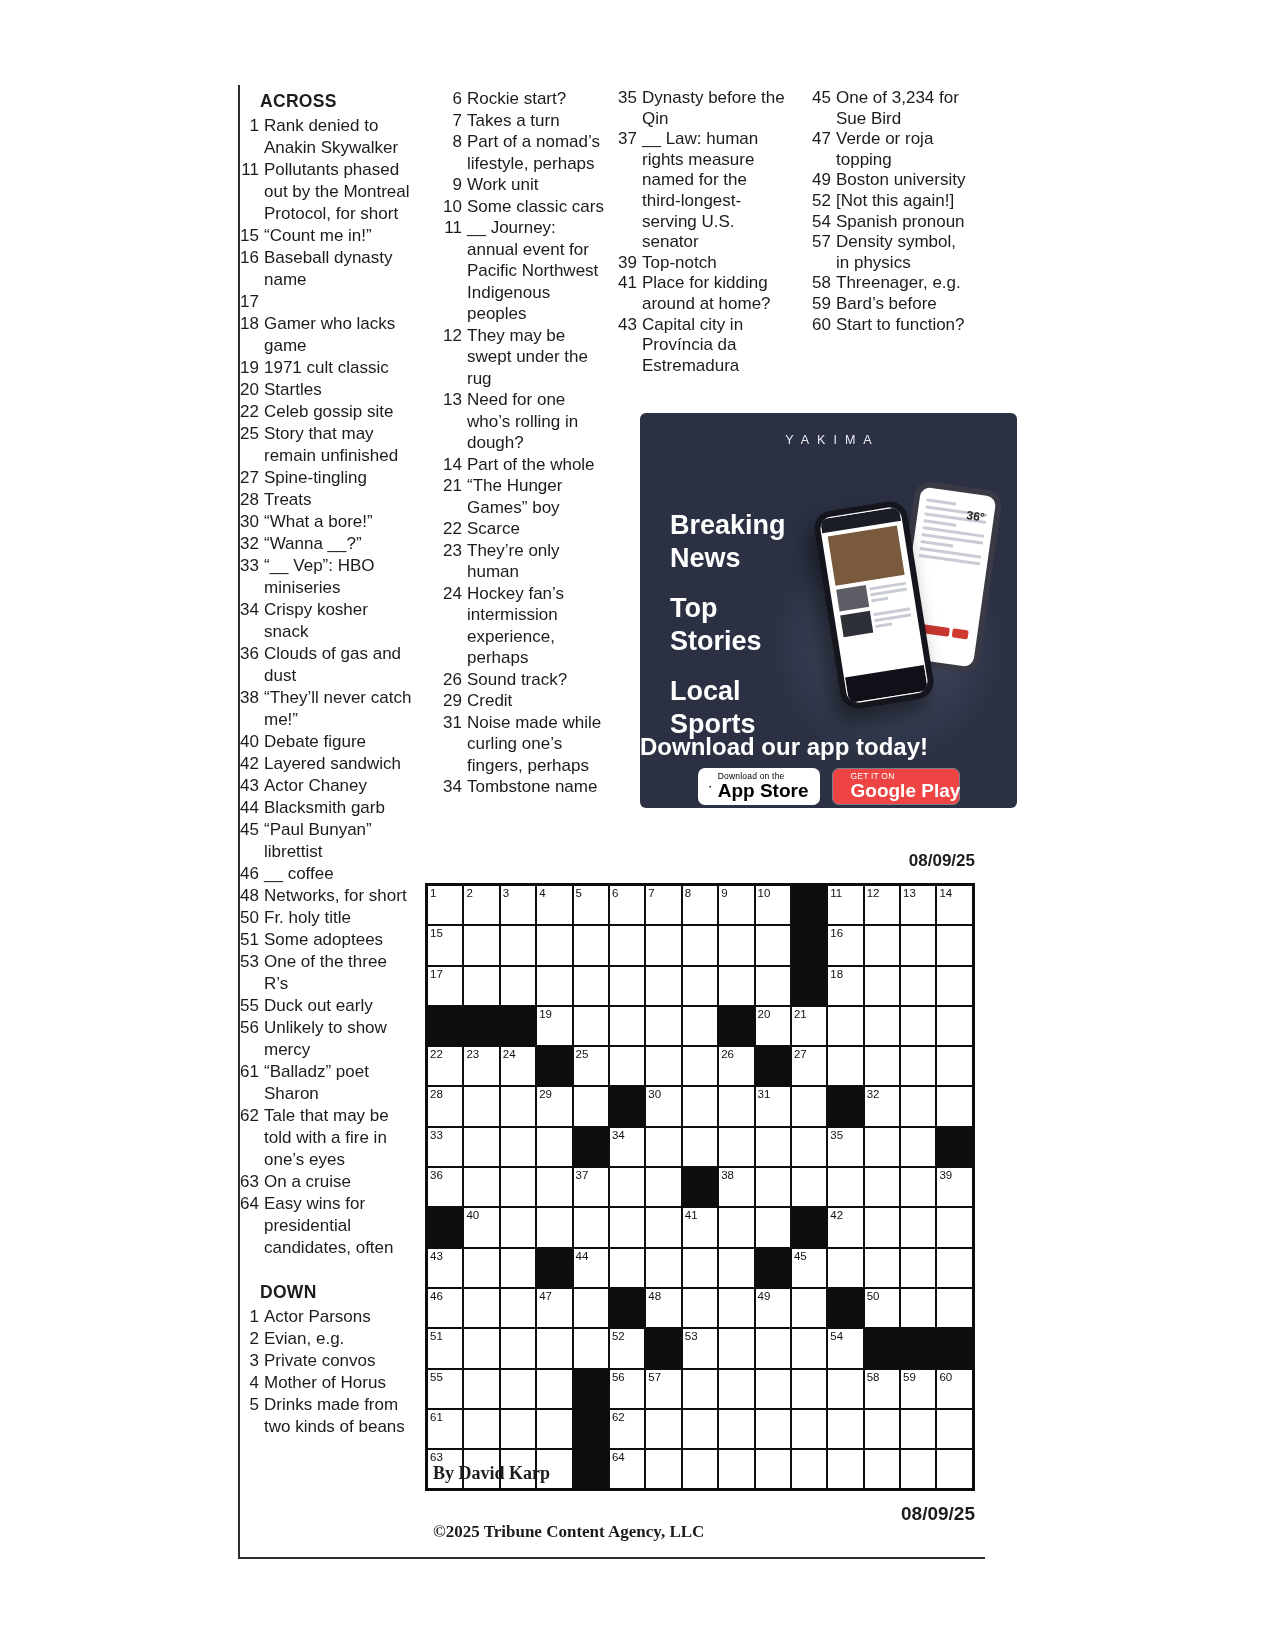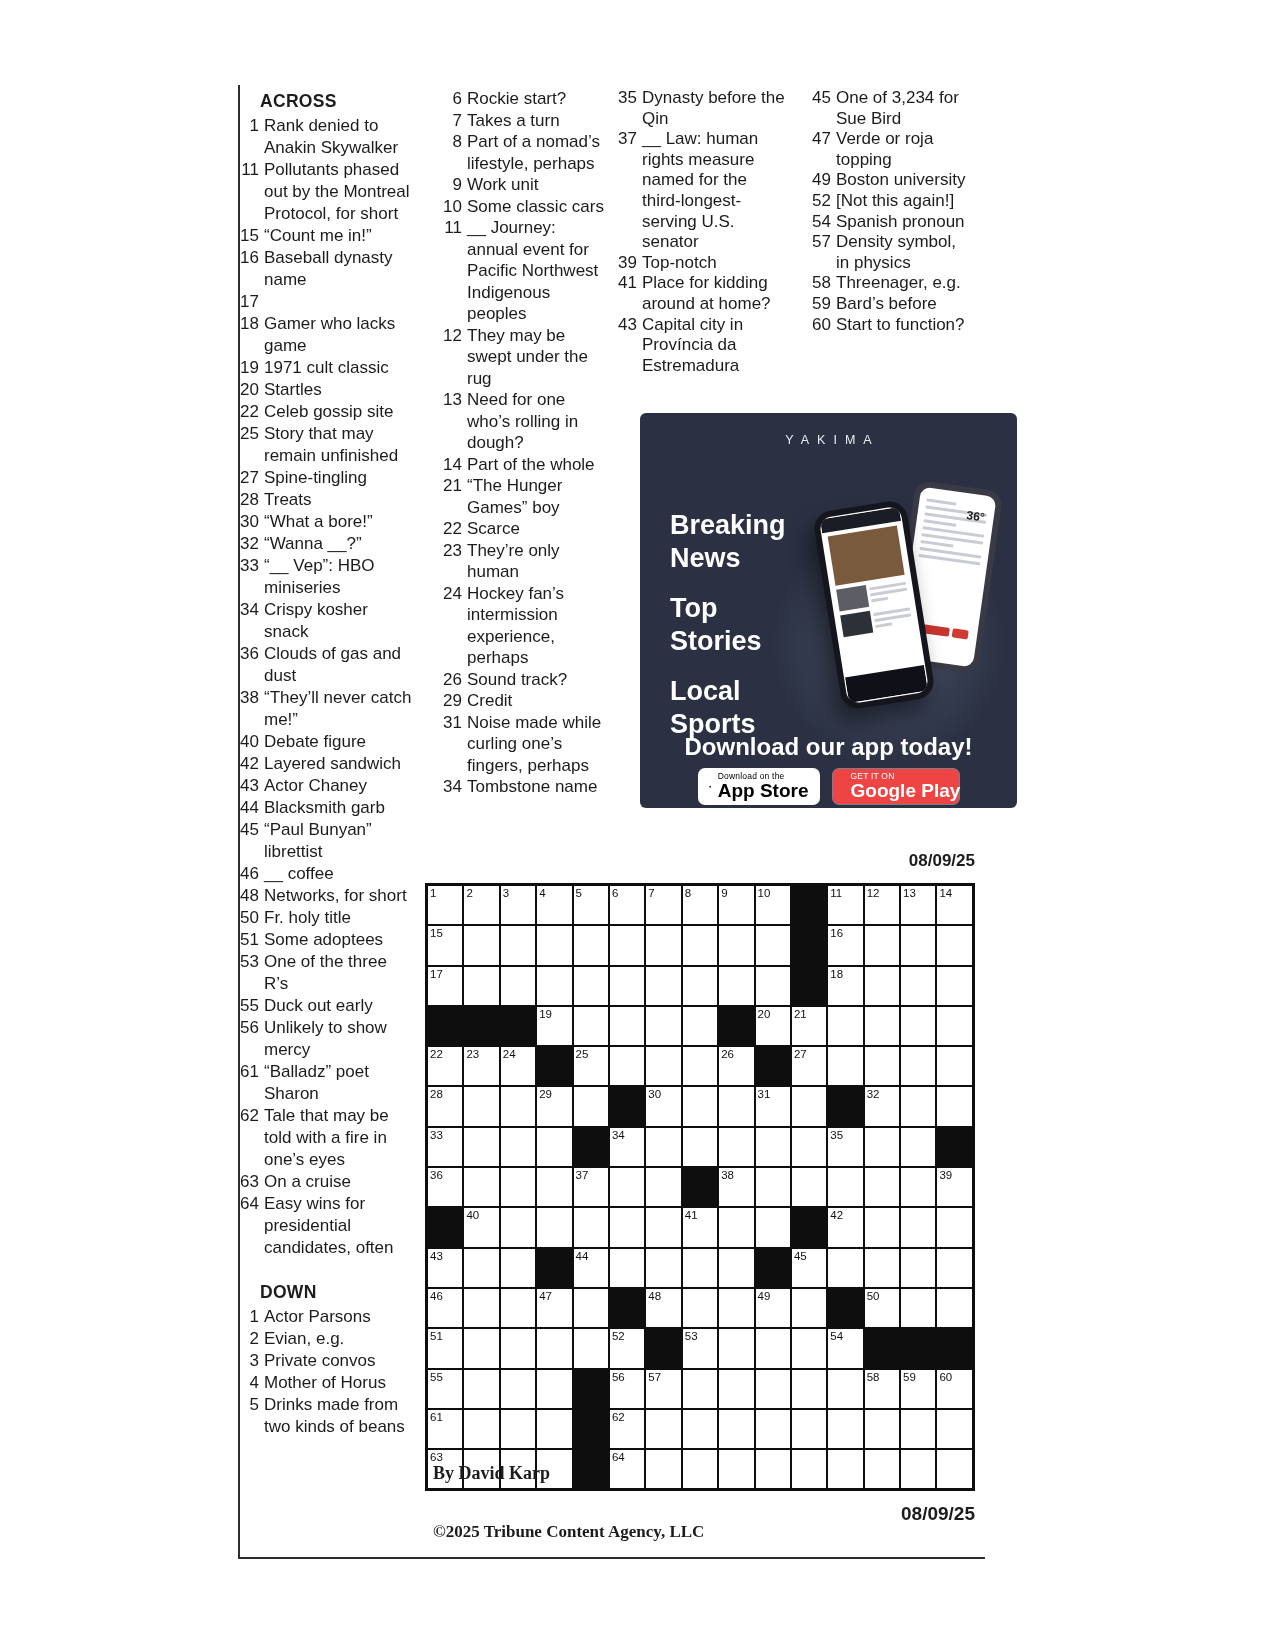--- a/index.html
+++ b/index.html
@@ -34,21 +34,21 @@
   .cell { background:#ffffff; position:relative; }
   .cell.black { background:#0e0e0e; }
   .gnum { position:absolute; top:1px; left:2px; font-size:11.5px; line-height:12px; color:#111; }
 
   
   .ad { position:absolute; left:640px; top:413px; width:377px; height:395px; background:#2b3143; border-radius:6px; overflow:hidden; color:#fff; }
   .ad-kicker { text-align:center; padding-top:20px; font-size:12.5px; letter-spacing:8px; padding-left:8px; color:#e9ebf0; }
   .ad-brand  { text-align:center; font-size:30px; font-weight:bold; letter-spacing:.5px; margin-top:2px; }
   .ad-features { position:absolute; left:30px; top:96px; width:132px; font-size:27px; font-weight:bold; line-height:33px; }
   .feat { margin-bottom:17px; }
-  .ad-cta { position:absolute; left:0; right:0; top:320px; text-align:center; font-size:24px; font-weight:bold; }
+  .ad-cta { position:absolute; left:0; right:0; top:320px; text-align:left; font-size:24px; font-weight:bold; }
   .badges { position:absolute; left:0; right:0; top:355px; display:flex; justify-content:center; gap:12px; }
   .badge { height:37px; border-radius:7px; display:flex; align-items:center; padding:16px 11px; gap:7px; cursor:pointer; }
   .badge.as { background:#fff; color:#000; width:122px; }
   .badge.gp { background:#ef4444; color:#fff; width:128px; border:1px solid #7a7f8c; }
   .badge .txt { display:flex; flex-direction:column; line-height:1.05; }
   .badge .small { font-size:8.5px; letter-spacing:.2px; }
   .badge .big { font-size:19px; font-weight:bold; white-space:nowrap; }
 
   .ad-glow { position:absolute; right:6px; top:110px; width:245px; height:245px; border-radius:50%;
              background:radial-gradient(circle, rgba(130,140,170,.35), rgba(130,140,170,0) 68%); }

